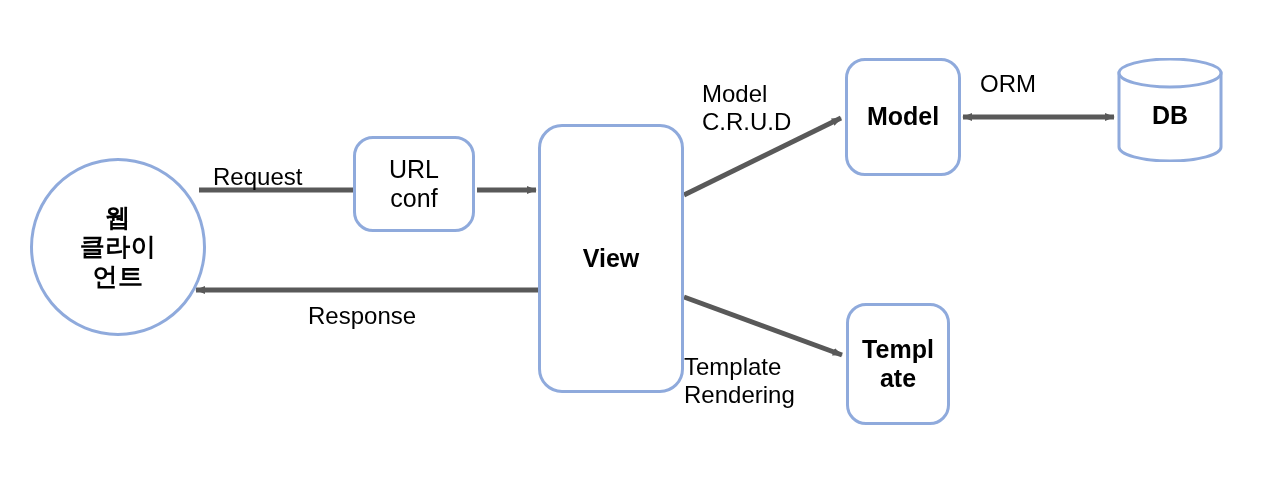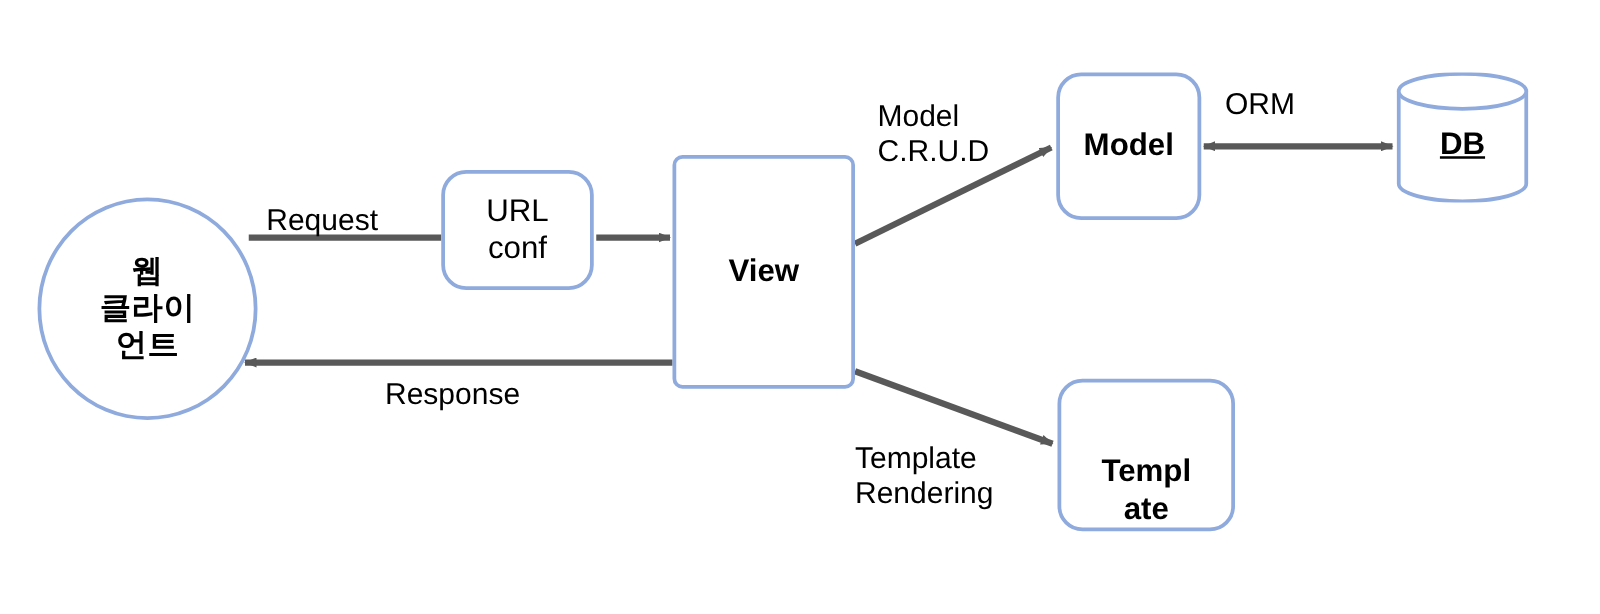--- a/index.html
+++ b/index.html
@@ -61,46 +61,45 @@
     height: 96px;
     border-radius: 20px;
     font-size: 25px;
     font-weight: normal;
   }
   
   #node-view {
     left: 538px;
     top: 124px;
     width: 146px;
-    height: 187px;
-    border-radius: 8px;
+    height: 269px;
+    border-radius: 24px;
     font-size: 25px;
     font-weight: bold;
   }
   
   #node-model {
     left: 845px;
     top: 58px;
     width: 116px;
     height: 118px;
     border-radius: 20px;
     font-size: 25px;
     font-weight: bold;
   }
   
   #node-template {
     left: 846px;
     top: 303px;
-    width: 142px;
+    width: 104px;
     height: 122px;
     border-radius: 20px;
     font-size: 25px;
     font-weight: bold;
     line-height: 1.25;
-    align-items: flex-end;
   }
   
   #node-db {
     position: absolute;
     left: 1116px;
     top: 58px;
     width: 108px;
     height: 104px;
     z-index: 2;
   }
@@ -116,21 +115,20 @@
     width: 108px;
     height: 104px;
     display: flex;
     align-items: center;
     justify-content: center;
     font-size: 25px;
     font-weight: bold;
     color: #000000;
     padding-top: 10px;
     box-sizing: border-box;
-    text-decoration: underline;
   }
   
   .edge-label {
     position: absolute;
     color: #000000;
     font-size: 24px;
     font-weight: normal;
     line-height: 1.18;
     white-space: pre-line;
     z-index: 3;

